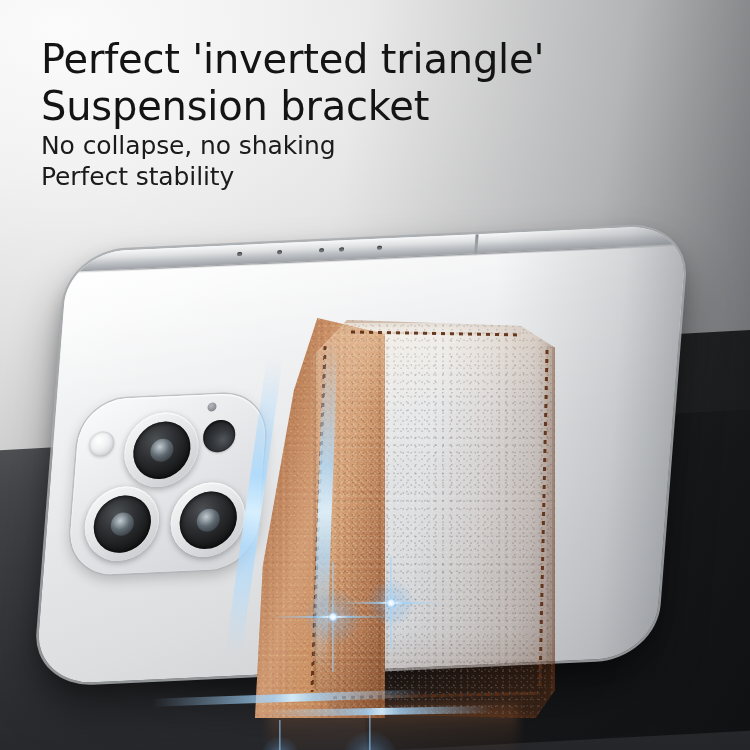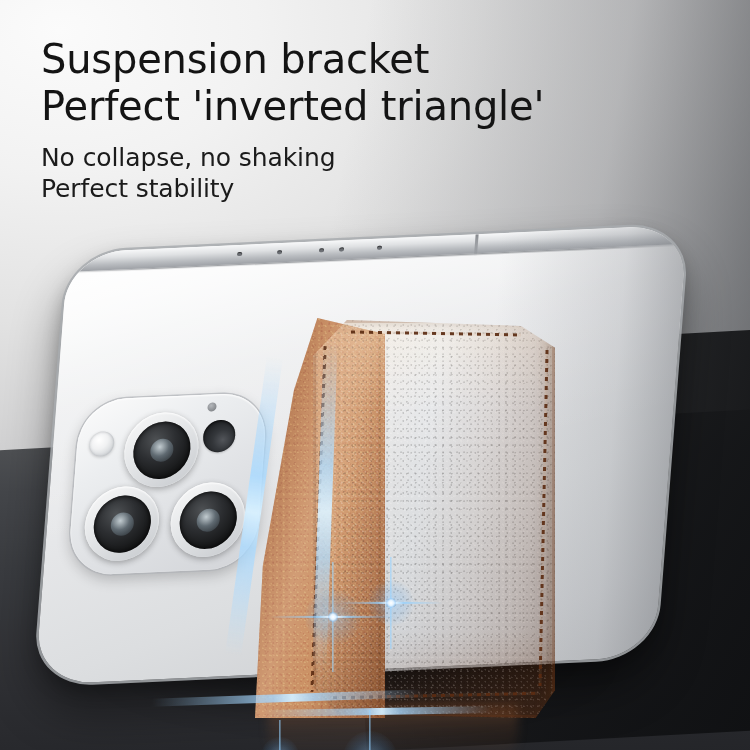--- a/index.html
+++ b/index.html
@@ -77,21 +77,21 @@
     font-weight: 400;
     white-space: nowrap;
   }
   .subline {
     font-size: 25px;
     line-height: 31px;
     color: #1b1b1b;
     letter-spacing: -0.1px;
     white-space: nowrap;
   }
-  .subline-group { margin-top: 12px; }
+  .subline-group { }
 
   
   .phone {
     position: absolute;
     left: 68px;
     top: 250px;
     width: 620px;
     height: 430px;
     transform: rotate(-2.6deg) skewX(-7deg);
     transform-origin: 10% 0%;
@@ -378,22 +378,22 @@
 <div id="scene">
 
   <div class="bg-backdrop"></div>
   <div class="bg-right-shade"></div>
   <div class="surface"></div>
   <div class="surface-right-dark"></div>
   <div class="surface-glow"></div>
   <div class="phone-shadow"></div>
 
   <div class="copy-block">
+    <div class="headline">Perfect 'inverted triangle'</div>
     <div class="headline">Suspension bracket</div>
-    <div class="headline">Perfect 'inverted triangle'</div>
     <div class="subline-group">
       <div class="subline">No collapse, no shaking</div>
       <div class="subline">Perfect stability</div>
     </div>
   </div>
 
   <div class="phone">
     <div class="phone-frame">
       <div class="phone-rail"></div>
       <div class="phone-rail-seam"></div>

